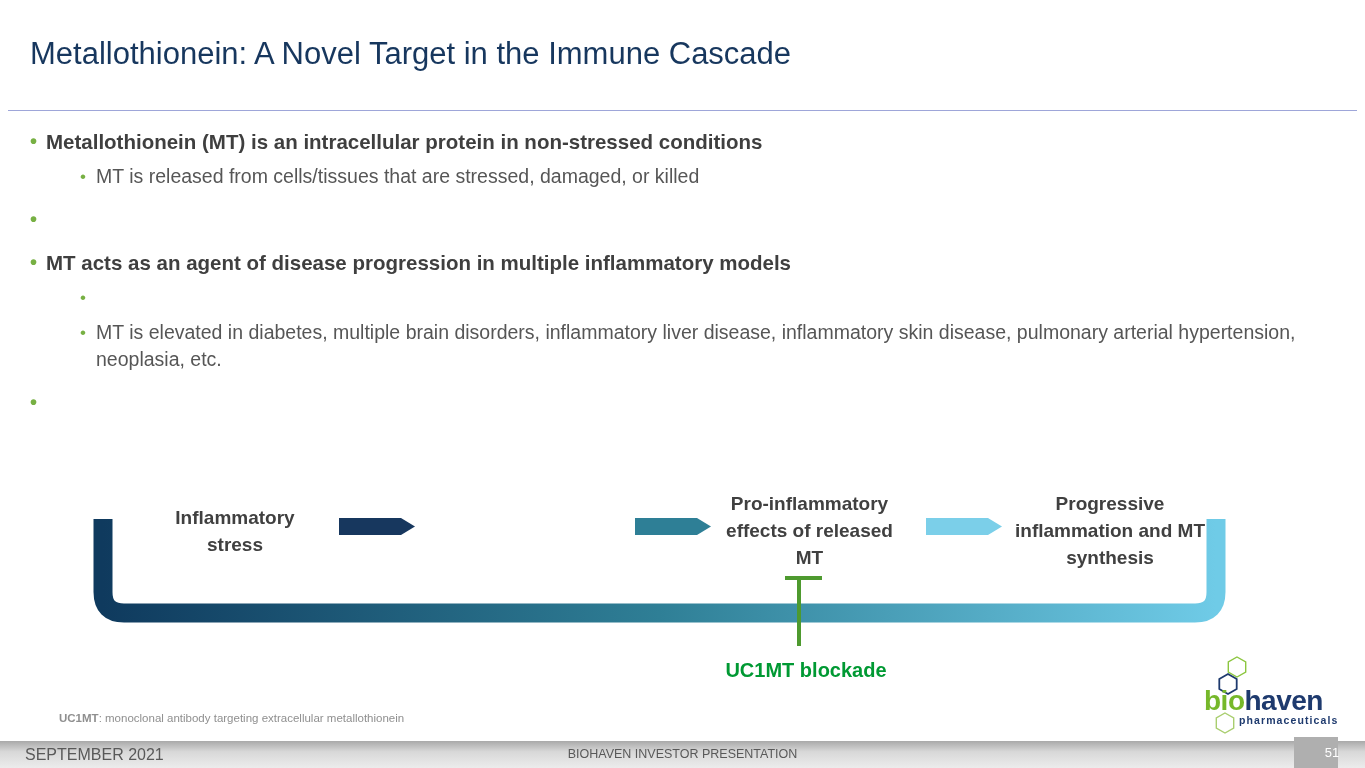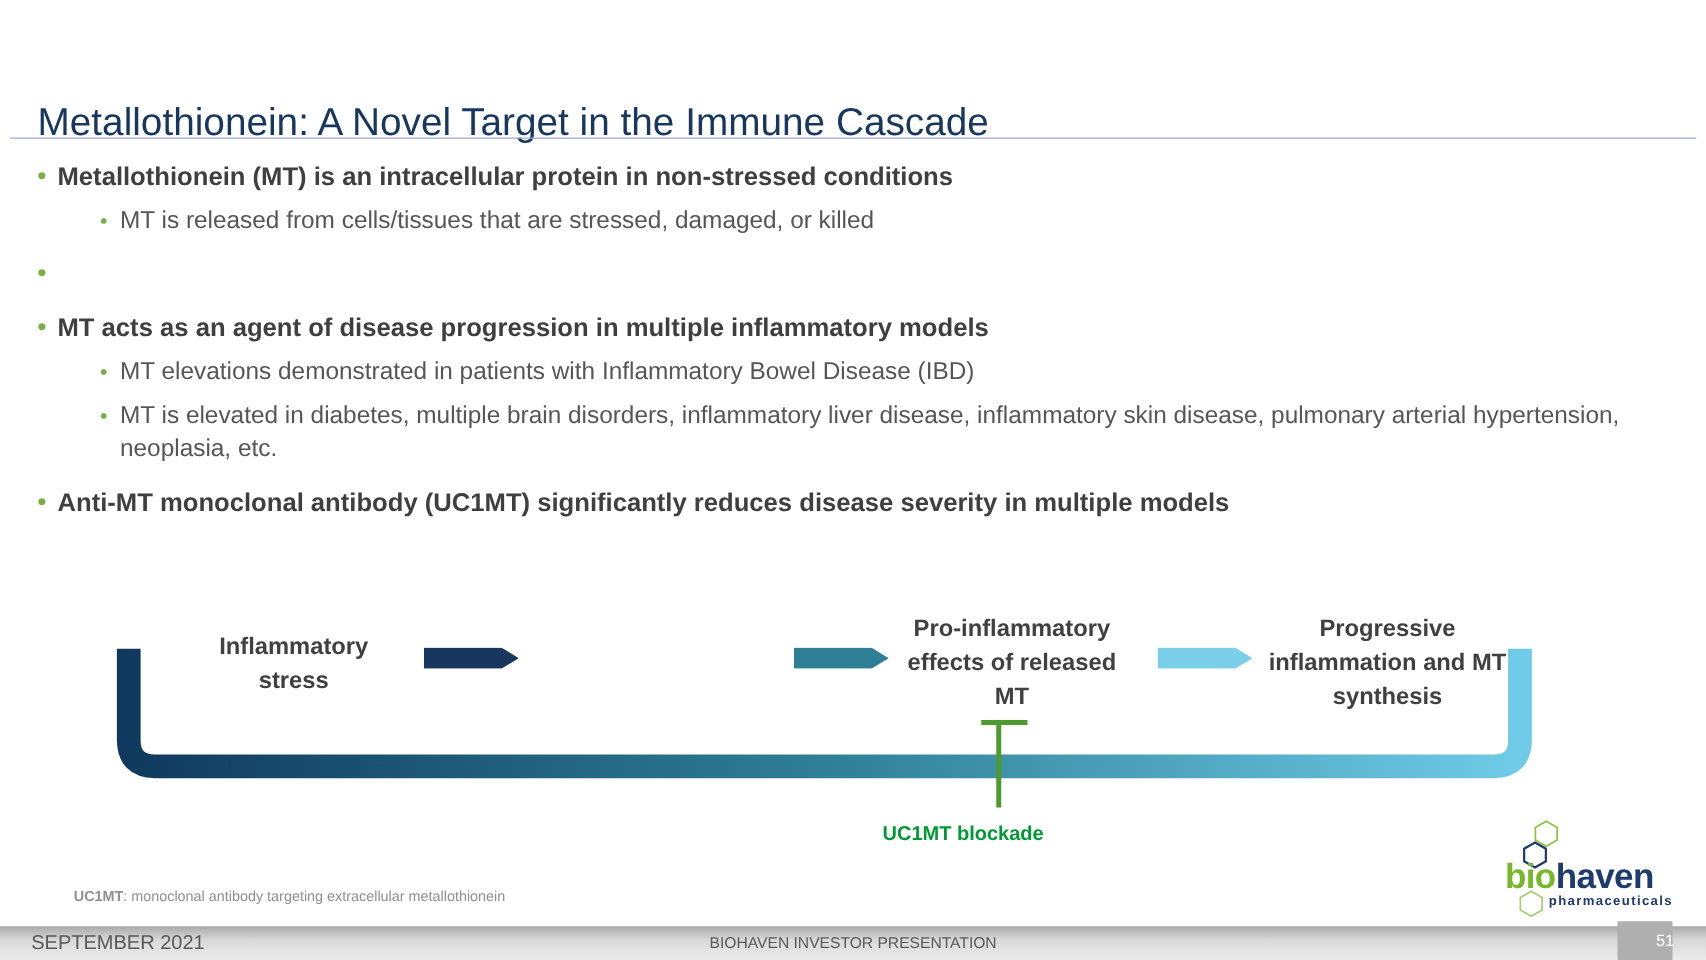--- a/index.html
+++ b/index.html
@@ -5,21 +5,21 @@
   * { box-sizing: border-box; margin: 0; padding: 0; }
   html,body { background:#fff; }
   body { font-family: "Liberation Sans", sans-serif; }
   #slide {
     position: relative; width: 1365px; height: 768px;
     background: #ffffff; overflow: hidden;
   }
   
   .title {
     position: absolute; left: 30px; top: 36px; width: 1300px;
-    font-size: 31px; font-weight: 400; color: #17375E; letter-spacing: 0; margin-top: 44px;
+    font-size: 31px; font-weight: 400; color: #17375E; letter-spacing: 0;
   }
   .title-divider {
     position: absolute; left: 8px; right: 8px; top: 110px; height: 1px;
     background: #9EA6D9;
   }
   
   .bullets { position: absolute; left: 22px; top: 128px; width: 1330px; }
   .b-item { display: flex; align-items: flex-start; }
   .b-item .dot { color: #77B043; flex: 0 0 auto; }
   .lvl1 { font-size: 20.5px; font-weight: 700; color: #3F3F3F; line-height: 27px; }
@@ -33,22 +33,22 @@
     font-size: 19px; font-weight: 700; color: #404040; line-height: 27px;
   }
   .arrow {
     position: absolute; top: 518px; width: 76px; height: 17px;
     clip-path: polygon(0 0, calc(100% - 14px) 0, 100% 50%, calc(100% - 14px) 100%, 0 100%);
   }
   .loop-svg { position: absolute; left: 80px; top: 498px; width: 1170px; height: 140px; }
   .blockade-bar { position: absolute; left: 785px; top: 576px; width: 37px; height: 4px; }
   .blockade-stem { position: absolute; left: 797px; top: 576px; width: 4px; height: 70px; }
   .blockade-label {
-    position: absolute; left: 706px; top: 659px; width: 200px; 
-    font-size: 16px; font-weight: 700;
+    position: absolute; left: 706px; top: 659px; width: 200px; text-align: center;
+    font-size: 20px; font-weight: 700;
   }
   
   .footnote { position: absolute; left: 25px; top: 712px; font-size: 11.5px; color: #8F8F8F; padding-left: 34px; }
   .footnote b { font-weight: 700; }
   
   .footer-bar {
     position: absolute; left: 0; top: 741px; width: 1365px; height: 27px;
     background: linear-gradient(180deg, #A9A9A9 0%, #D8D8D8 40%, #ECECEC 100%);
   }
   .footer-date {
@@ -86,29 +86,27 @@
     </div>
     <div class="b-item lvl1 gap-l">
       <span class="dot">•</span>
     </div>
     <div class="b-item lvl1 gap-l">
       <span class="dot">•</span>
       <span>MT acts as an agent of disease progression in multiple inflammatory models</span>
     </div>
     <div class="b-item lvl2 gap-s">
       <span class="dot">•</span>
-      <span>MT elevations demonstrated in patients with Inflammatory Bowel Disease (IBD)</span>
     </div>
     <div class="b-item lvl2 gap-s">
       <span class="dot">•</span>
       <span>MT is elevated in diabetes, multiple brain disorders, inflammatory liver disease, inflammatory skin disease, pulmonary arterial hypertension, neoplasia, etc.</span>
     </div>
     <div class="b-item lvl1 gap-l">
       <span class="dot">•</span>
-      <span>Anti-MT monoclonal antibody (UC1MT) significantly reduces disease severity in multiple models</span>
     </div>
   </div>
 
   <svg class="loop-svg" viewBox="0 0 1170 140">
     <defs>
       <linearGradient id="loopGrad" x1="0" y1="0" x2="1" y2="0">
         <stop offset="0" stop-color="#0F3A5E"></stop>
         <stop offset="0.5" stop-color="#2F7F96"></stop>
         <stop offset="1" stop-color="#6FCBE7"></stop>
       </linearGradient>

